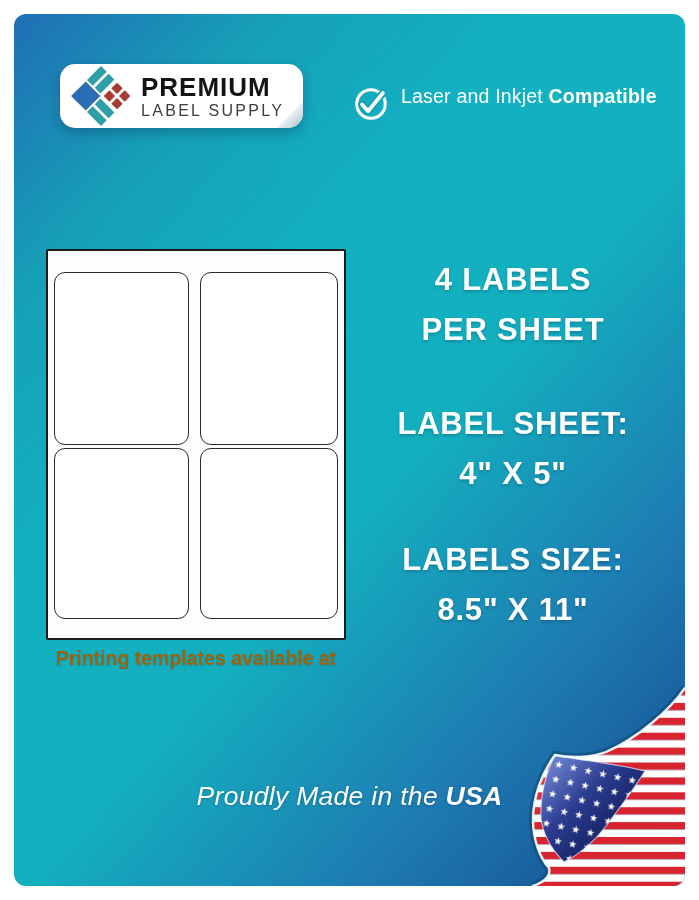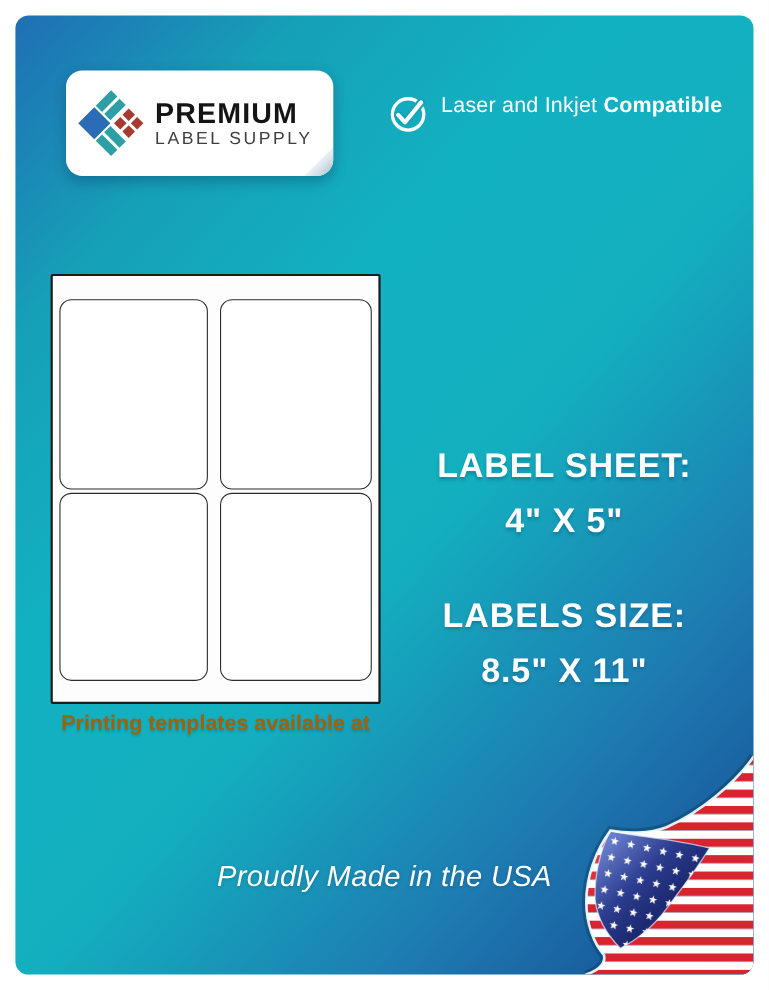--- a/index.html
+++ b/index.html
@@ -9,21 +9,21 @@
     outline:1px solid #e4e4e4;
   }
   
   .bg{
     position:absolute;left:14px;top:14px;right:14px;bottom:14px;border-radius:12px;
     background:linear-gradient(132deg,#1f6fb4 0%,#16a0b7 18%,#12b1c1 36%,#13afbf 55%,#1e7ab1 78%,#185a9b 92%,#154f8c 100%);
     overflow:hidden;
   }
   
   .badge{
-    position:absolute;left:60px;top:64px;width:243px;height:96px;background:#fff;
+    position:absolute;left:60px;top:64px;width:243px;height:64px;background:#fff;
     border-radius:15px;box-shadow:0 5px 12px rgba(0,30,70,.28);
     display:flex;align-items:center;padding-left:9px;box-sizing:border-box;overflow:hidden;
   }
   .badge .fold{
     position:absolute;right:0;bottom:0;width:27px;height:27px;
     background:linear-gradient(135deg,#ffffff 25%,#e3ebef 58%,#a9bcc7 100%);
     clip-path:polygon(100% 2%,2% 100%,100% 100%);
   }
   .brand-text{margin-left:8px;}
   .brand-name{font-size:26px;font-weight:bold;color:#141414;letter-spacing:1px;line-height:1;}
@@ -54,21 +54,21 @@
     position:absolute;left:385px;width:256px;text-align:center;color:#ffffff;font-weight:bold;
     font-size:31px;letter-spacing:.8px;line-height:50px;text-shadow:0 2px 3px rgba(0,40,70,.25);
     white-space:nowrap;
   }
   .spec1{top:255px;} .spec2{top:399px;} .spec3{top:535px;}
   
   .made{
     position:absolute;left:0;top:781px;width:699px;text-align:center;color:#ffffff;
     font-size:26.5px;font-style:italic;letter-spacing:.3px;text-shadow:0 1px 3px rgba(0,40,70,.28);
   }
-  .made b{font-weight:normal;}
+  .made b{font-weight:bold;}
   .flag-svg{position:absolute;right:0;bottom:0;display:block;}
   .check-svg{display:block;}
   .logo-svg{display:block;}
 </style>
 </head>
 <body>
 
 <div class="page">
   <div class="bg">
 
@@ -141,20 +141,24 @@
     <div class="blank-label lbl-r1c1"></div>
     <div class="blank-label lbl-r1c2"></div>
     <div class="blank-label lbl-r2c1"></div>
     <div class="blank-label lbl-r2c2"></div>
   </div>
 
   <div class="note">
     <div>Printing templates available at</div>
   </div>
 
+  <div class="spec spec1">
+    <div>4 LABELS</div>
+    <div>PER SHEET</div>
+  </div>
   <div class="spec spec2">
     <div>LABEL SHEET:</div>
     <div>4" X 5"</div>
   </div>
   <div class="spec spec3">
     <div>LABELS SIZE:</div>
     <div>8.5" X 11"</div>
   </div>
 
   <div class="made"><span>Proudly Made in the </span><b>USA</b></div>

